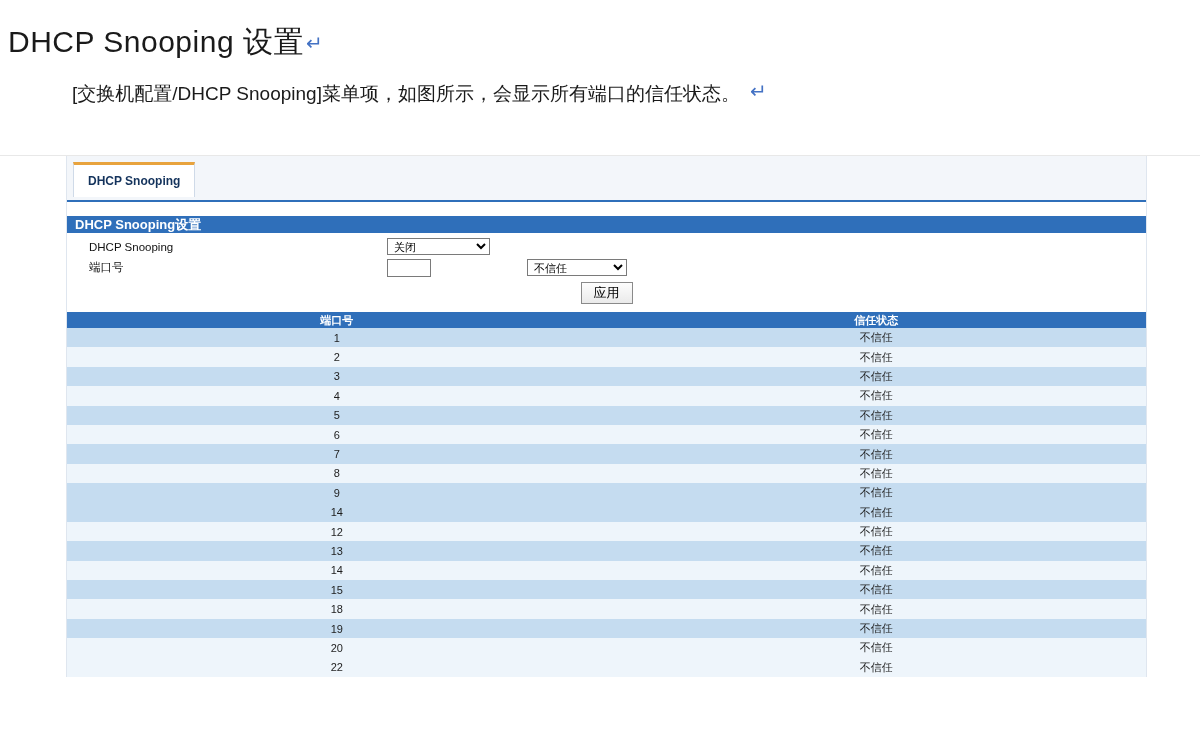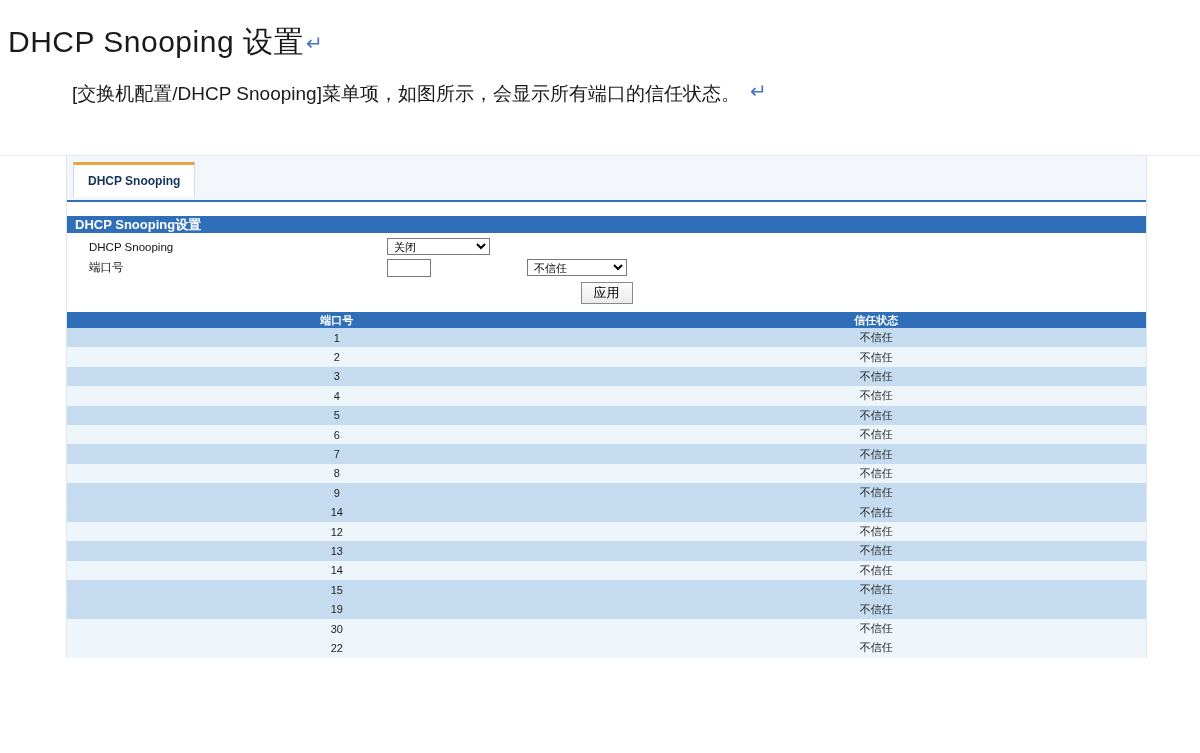--- a/index.html
+++ b/index.html
@@ -283,26 +283,30 @@
             <td class="col-trust">不信任</td>
           </tr>
           <tr class="even">
             <td class="col-port">14</td>
             <td class="col-trust">不信任</td>
           </tr>
           <tr class="odd">
             <td class="col-port">15</td>
             <td class="col-trust">不信任</td>
           </tr>
+          <tr class="even">
+            <td class="col-port">18</td>
+            <td class="col-trust">不信任</td>
+          </tr>
           <tr class="odd">
             <td class="col-port">19</td>
             <td class="col-trust">不信任</td>
           </tr>
           <tr class="even">
-            <td class="col-port">30</td>
+            <td class="col-port">20</td>
             <td class="col-trust">不信任</td>
           </tr>
           <tr class="even">
             <td class="col-port">22</td>
             <td class="col-trust">不信任</td>
           </tr>
         </tbody>
     </table>
 
   </div>

